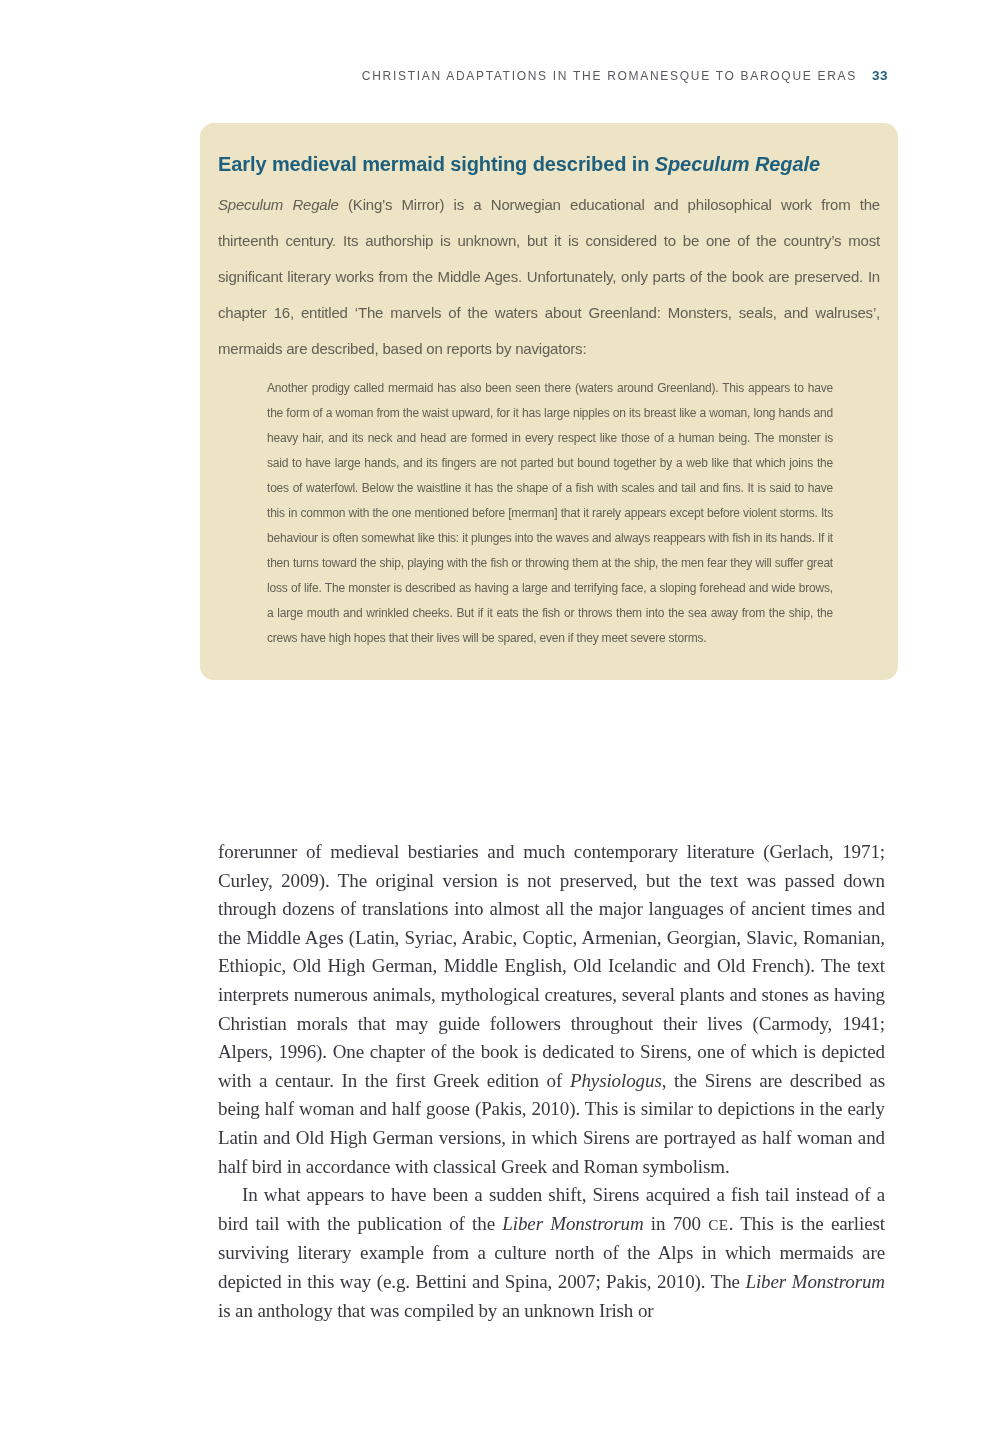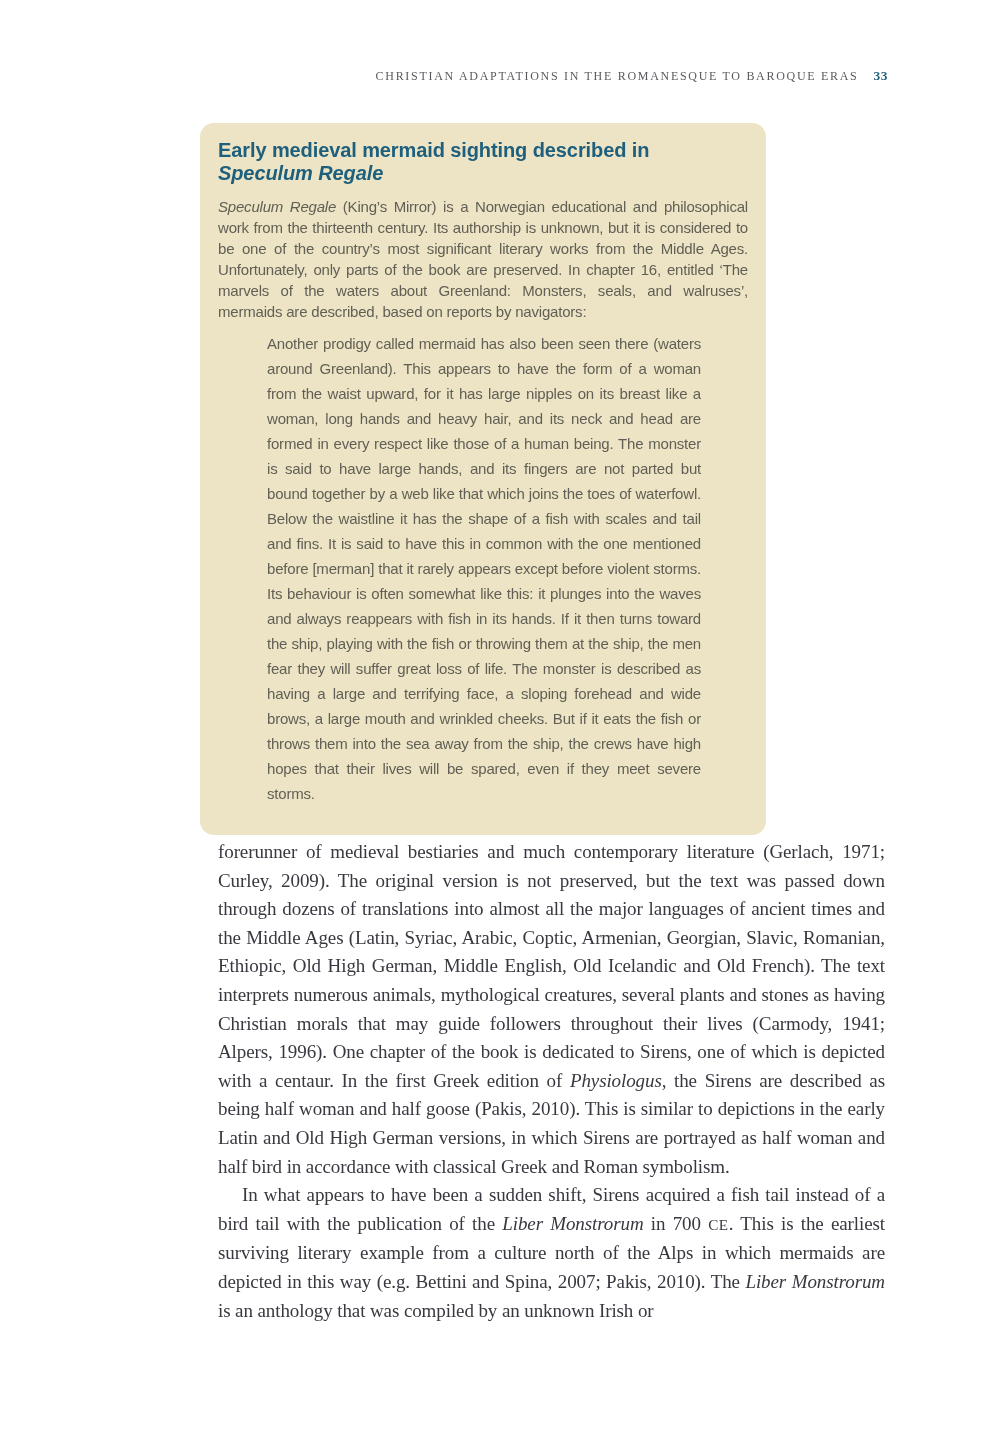--- a/index.html
+++ b/index.html
@@ -20,60 +20,59 @@
     font-family:"Liberation Sans", sans-serif;
   }
   .running-header{
     position:absolute;
     top:68px;
     right:112px;
     display:flex;
     align-items:baseline;
     gap:15px;
     white-space:nowrap;
-    font-family:Liberation Serif, serif;
   }
   .running-title{
     font-size:12px;
     letter-spacing:1.7px;
     color:var(--header-text,#595a5e);
   }
   .page-number{
     font-size:13.5px;
     font-weight:bold;
     letter-spacing:0.5px;
     color:var(--accent-teal,#1d5f7d);
   }
   .info-box{
     position:absolute;
     left:200px;
     top:123px;
-    width:566px;
+    width:698px;
     background:var(--box-background,#ece4c4);
     border-radius:14px;
-    padding:16px 18px 13px 18px;
+    padding:30px 18px 13px 18px;
   }
   .info-box-title{
     margin:0 0 11px 0;
     font-size:20px;
     font-weight:bold;
     color:var(--accent-teal,#1d5f7d);
     letter-spacing:-0.1px;
   }
   .info-box-intro{
     margin:0 0 9px 0;
     font-size:15px;
-    line-height:21px;
+    line-height:36px;
     letter-spacing:-0.2px;
     color:var(--box-text,#615f55);
     text-align:justify;
   }
   .block-quote{
     margin:0 47px 16px 49px;
-    font-size:15px;
+    font-size:12px;
     line-height:25px;
     letter-spacing:-0.2px;
     color:var(--box-text,#615f55);
     text-align:justify;
   }
   .body-text{
     position:absolute;
     left:218px;
     top:838px;
     width:667px;

